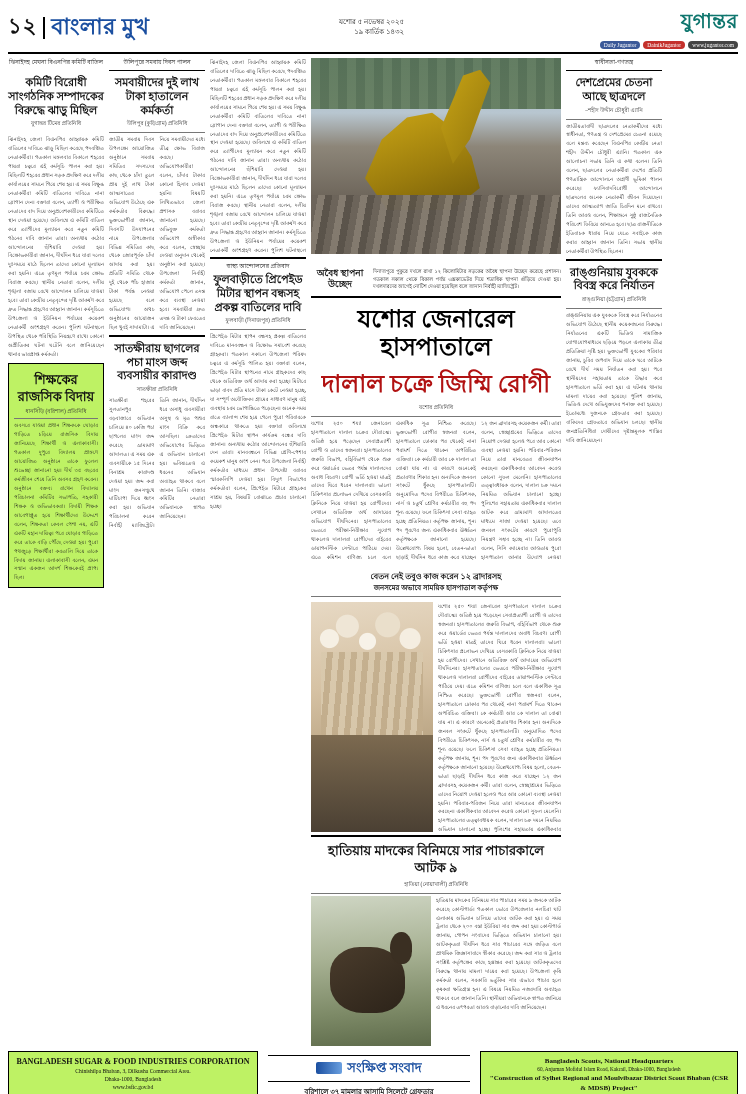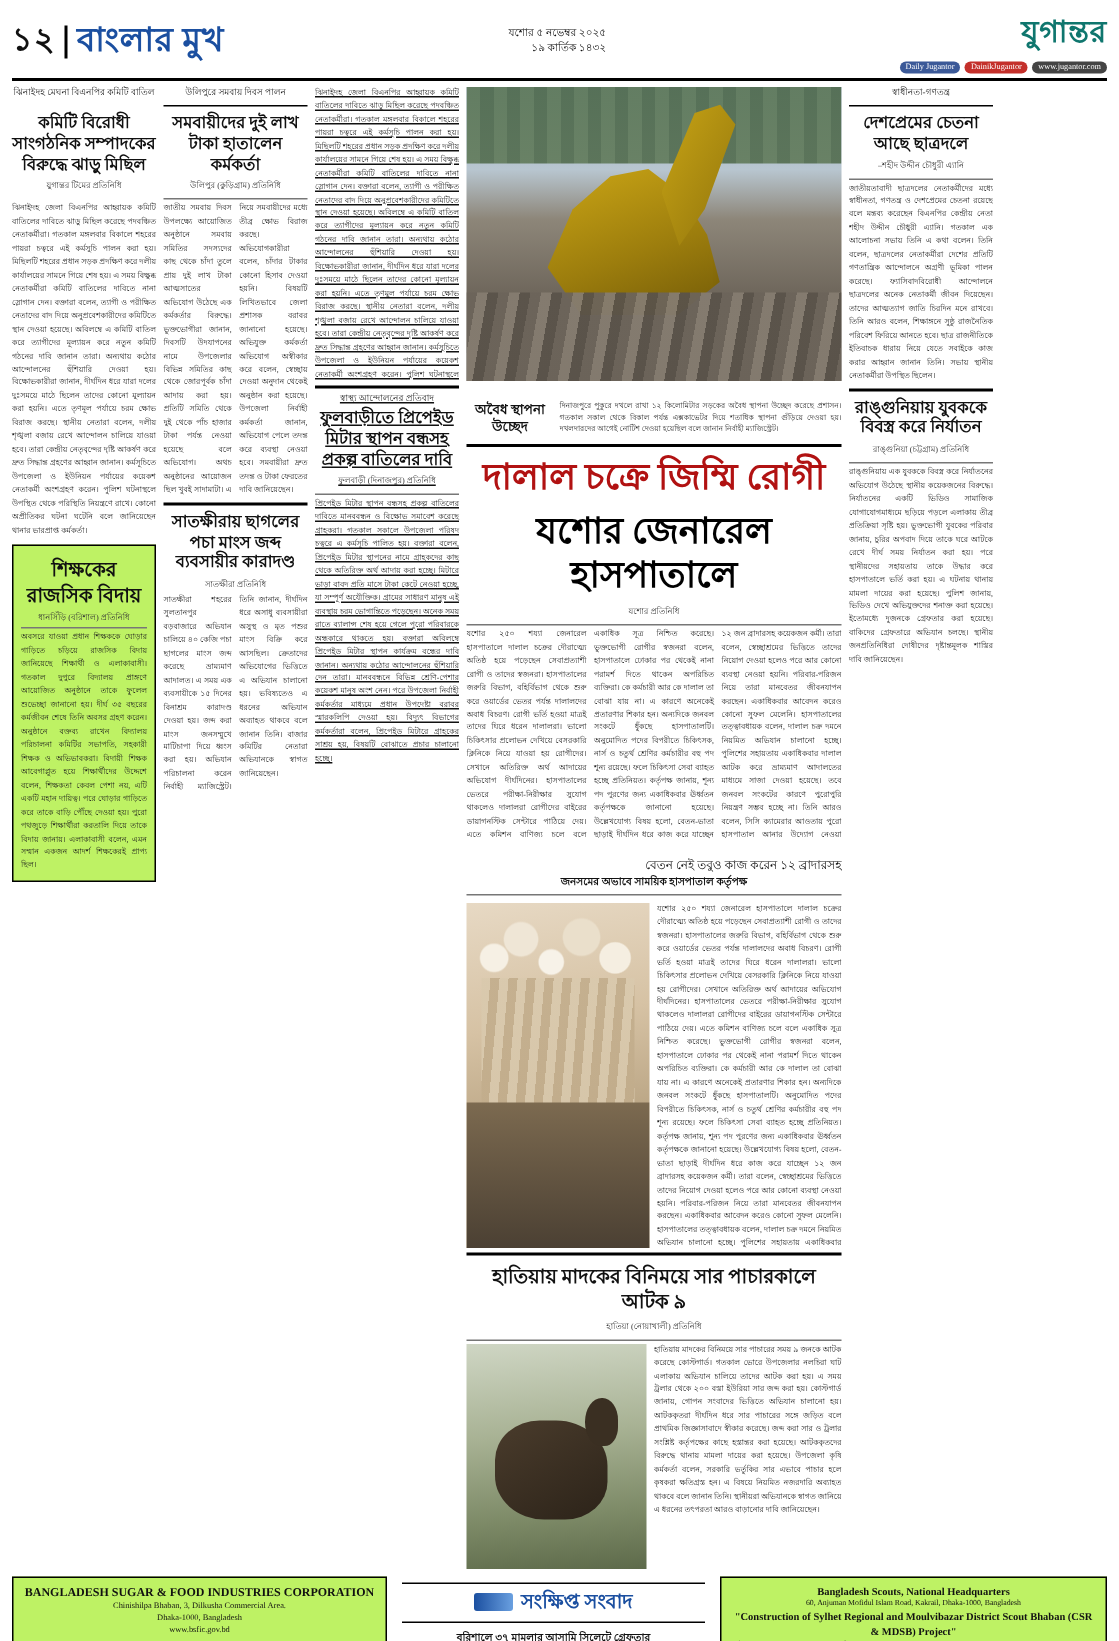--- a/index.html
+++ b/index.html
@@ -33,21 +33,21 @@
   }
   .social-chip.fb { background:#3b5998; }
   .social-chip.yt { background:#c4302b; }
   .social-chip.web { background:#444; }
 
   
   .grid { display:flex; gap:5px; }
   .col { display:flex; flex-direction:column; }
   .c1 { width:96px;align-items:center; }
   .c2 { width:96px; }
-  .c3 { width:96px;text-decoration:underline; }
+  .c3 { width:96px; }
   .c4 { width:250px; }
   .c5 { width:96px; }
 
   .hl { border-top:1px solid #000; margin:3px 0; }
   .hl2 { border-top:2px solid #000; margin:3px 0; }
   .hl-thin { border-top:.6px solid #777; margin:2px 0; }
 
   .kicker { font-size:6px; text-align:center; line-height:1.5; color:#222; }
   .hd-sm { font-size:11px; font-weight:bold; text-align:center; line-height:1.25; margin:2px 0; }
   .hd-md { font-size:13px; font-weight:bold; text-align:center; line-height:1.3; margin:3px 0; }
@@ -141,21 +141,21 @@
   .scout-sub { font-size:5.2px; text-align:center; line-height:1.45; }
 
   
   .shortnews {
     display:flex; align-items:center; gap:5px; justify-content:center;
     border-top:1.5px solid #000; border-bottom:1.5px solid #000; padding:2px 0; margin:4px 0;
   }
   .sn-title { font-size:13px; font-weight:bold; color:#1b4fa0; }
   .sn-ico { width:26px; height:12px; background:linear-gradient(90deg,#1b4fa0,#6aa0e0); border-radius:2px; }
   .mt4 { margin-top:4px; }
-  .deck { font-size:8px; font-weight:normal; text-align:right; line-height:1.4; margin:2px 0; }
+  .deck { font-size:8px; font-weight:bold; text-align:center; line-height:1.4; margin:2px 0; }
   .subdeck { font-size:7px; font-weight:bold; text-align:center; line-height:1.4; }
 </style>
 </head>
 <body>
 
 <div class="page">
 
   <div class="masthead">
     <div class="mast-left">
       <span class="page-num">১২</span>
@@ -223,22 +223,22 @@
         <div class="machine"></div>
         <div class="arm"></div>
         <div class="rubble"></div>
       </div>
       <div style="display:flex; gap:4px; margin-top:12px;">
         <div class="hd-sm" style="width:58px; font-size:9px;">অবৈধ স্থাপনা উচ্ছেদ</div>
         <div class="cap" style="flex:1;">দিনাজপুরে পুকুরে দখলে রাখা ১২ কিলোমিটার সড়কের অবৈধ স্থাপনা উচ্ছেদ করেছে প্রশাসন। গতকাল সকাল থেকে বিকাল পর্যন্ত এক্সকাভেটর দিয়ে শতাধিক স্থাপনা গুঁড়িয়ে দেওয়া হয়। দখলদারদের আগেই নোটিশ দেওয়া হয়েছিল বলে জানান নির্বাহী ম্যাজিস্ট্রেট।</div>
       </div>
       <div class="hl2"></div>
 
+      <div class="hd-xl">যশোর জেনারেল হাসপাতালে</div>
       <div class="hd-xl" style="color:#b11212;">দালাল চক্রে জিম্মি রোগী</div>
-      <div class="hd-xl">যশোর জেনারেল হাসপাতালে</div>
       <div class="byline">যশোর প্রতিনিধি</div>
       <div class="hl-thin"></div>
       <div class="body-txt three" style="max-height:150px; overflow:hidden;">যশোর ২৫০ শয্যা জেনারেল হাসপাতালে দালাল চক্রের দৌরাত্ম্যে অতিষ্ঠ হয়ে পড়েছেন সেবাপ্রত্যাশী রোগী ও তাদের স্বজনরা। হাসপাতালের জরুরি বিভাগ, বহির্বিভাগ থেকে শুরু করে ওয়ার্ডের ভেতর পর্যন্ত দালালদের অবাধ বিচরণ। রোগী ভর্তি হওয়া মাত্রই তাদের ঘিরে ধরেন দালালরা। ভালো চিকিৎসার প্রলোভন দেখিয়ে বেসরকারি ক্লিনিকে নিয়ে যাওয়া হয় রোগীদের। সেখানে অতিরিক্ত অর্থ আদায়ের অভিযোগ দীর্ঘদিনের। হাসপাতালের ভেতরে পরীক্ষা-নিরীক্ষার সুযোগ থাকলেও দালালরা রোগীদের বাইরের ডায়াগনস্টিক সেন্টারে পাঠিয়ে দেয়। এতে কমিশন বাণিজ্য চলে বলে একাধিক সূত্র নিশ্চিত করেছে। ভুক্তভোগী রোগীর স্বজনরা বলেন, হাসপাতালে ঢোকার পর থেকেই নানা পরামর্শ দিতে থাকেন অপরিচিত ব্যক্তিরা। কে কর্মচারী আর কে দালাল তা বোঝা যায় না। এ কারণে অনেকেই প্রতারণার শিকার হন। অন্যদিকে জনবল সংকটে ধুঁকছে হাসপাতালটি। অনুমোদিত পদের বিপরীতে চিকিৎসক, নার্স ও চতুর্থ শ্রেণির কর্মচারীর বহু পদ শূন্য রয়েছে। ফলে চিকিৎসা সেবা ব্যাহত হচ্ছে প্রতিনিয়ত। কর্তৃপক্ষ জানায়, শূন্য পদ পূরণের জন্য একাধিকবার ঊর্ধ্বতন কর্তৃপক্ষকে জানানো হয়েছে। উল্লেখযোগ্য বিষয় হলো, বেতন-ভাতা ছাড়াই দীর্ঘদিন ধরে কাজ করে যাচ্ছেন ১২ জন ব্রাদারসহ কয়েকজন কর্মী। তারা বলেন, স্বেচ্ছাশ্রমের ভিত্তিতে তাদের নিয়োগ দেওয়া হলেও পরে আর কোনো ব্যবস্থা নেওয়া হয়নি। পরিবার-পরিজন নিয়ে তারা মানবেতর জীবনযাপন করছেন। একাধিকবার আবেদন করেও কোনো সুফল মেলেনি। হাসপাতালের তত্ত্বাবধায়ক বলেন, দালাল চক্র দমনে নিয়মিত অভিযান চালানো হচ্ছে। পুলিশের সহায়তায় একাধিকবার দালাল আটক করে ভ্রাম্যমাণ আদালতের মাধ্যমে সাজা দেওয়া হয়েছে। তবে জনবল সংকটের কারণে পুরোপুরি নিয়ন্ত্রণ সম্ভব হচ্ছে না। তিনি আরও বলেন, সিসি ক্যামেরার আওতায় পুরো হাসপাতাল আনার উদ্যোগ নেওয়া হয়েছে। সচেতন মহল বলছেন, প্রশাসনিক তদারকি বাড়ানো ছাড়া এ সমস্যার স্থায়ী সমাধান সম্ভব নয়। রোগীদের সচেতন করতে প্রচারণা চালানোরও পরামর্শ দিয়েছেন তারা। স্বাস্থ্য বিভাগের কর্মকর্তারা জানিয়েছেন, বিষয়টি গুরুত্বের সঙ্গে দেখা হচ্ছে এবং প্রয়োজনীয় পদক্ষেপ নেওয়া হবে।</div>
       <div class="deck">বেতন নেই তবুও কাজ করেন ১২ ব্রাদারসহ</div>
       <div class="subdeck">জনসমের অভাবে সাময়িক হাসপাতাল কর্তৃপক্ষ</div>
       <div class="hl-thin"></div>
 
       <div style="display:flex; gap:5px; margin-top:3px;">
         <div style="width:122px;">
           <div class="photo ph-wedding">

